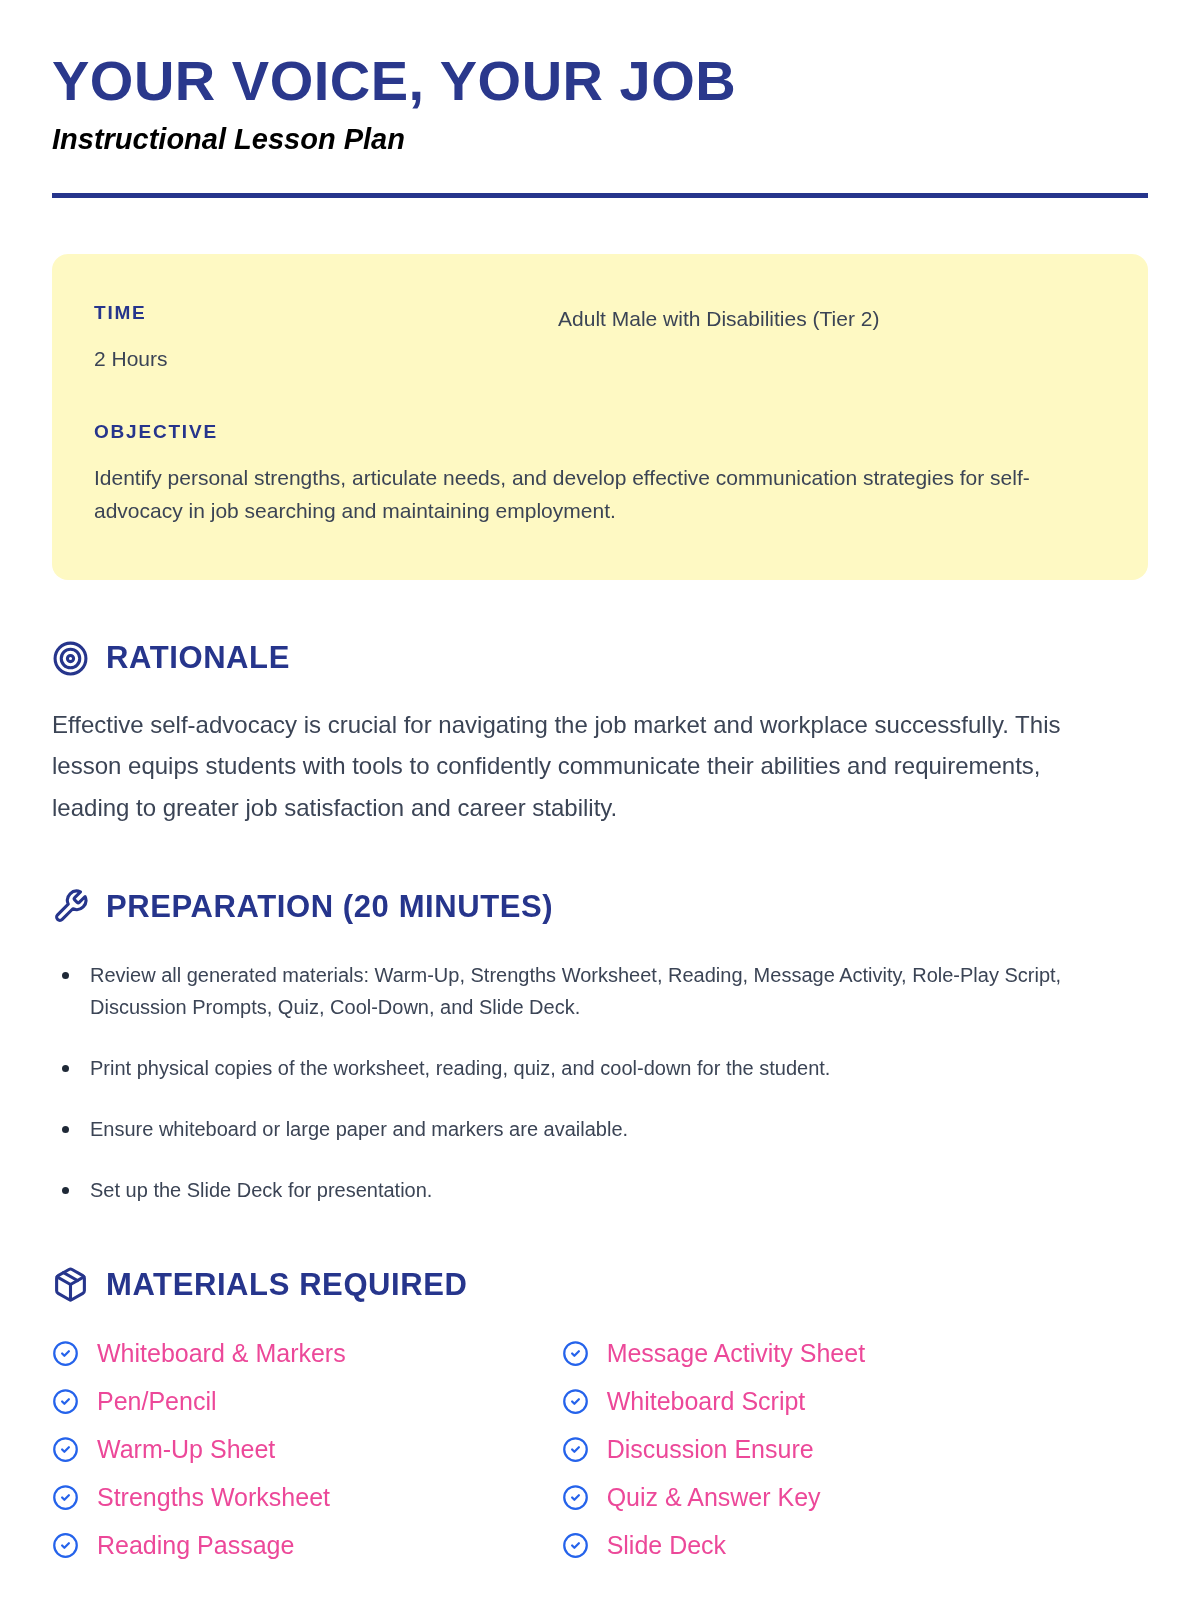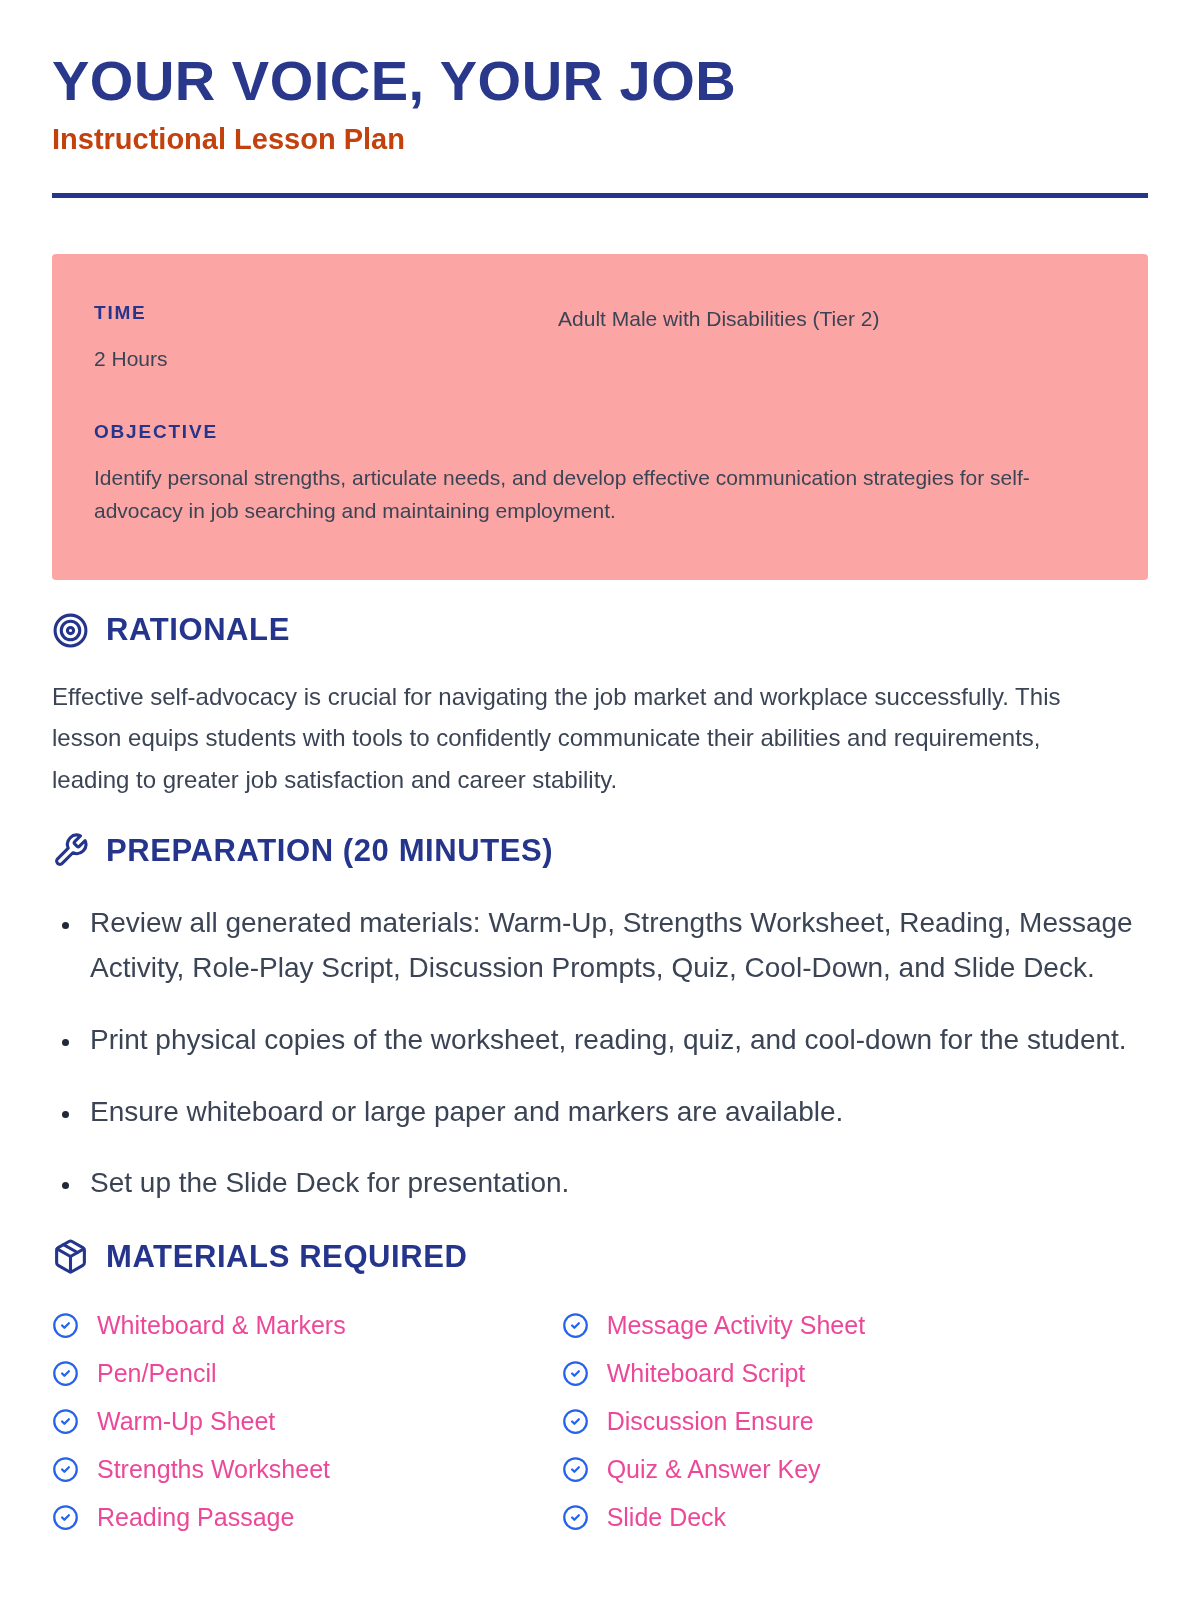--- a/index.html
+++ b/index.html
@@ -20,35 +20,36 @@
     margin: 0;
     font-size: 56px;
     font-weight: bold;
     letter-spacing: 0.5px;
     color: #2A388C;
     line-height: 1.02;
   }
   .doc-subtitle {
     margin: 14px 0 0 0;
     font-size: 29px;
+    font-style: italic;
     font-weight: bold;
-    color: #c2410c;
+    color: #000000;
   }
   .header-divider {
     border: none;
     height: 5px;
     background: #26358C;
     margin: 37px 0 0 0;
   }
 
   
   .overview-card {
     margin-top: 56px;
-    background: #fca5a5;
-    border-radius: 4px;
+    background: #fef9c3;
+    border-radius: 16px;
     padding: 48px 56px 52px 42px;
   }
   .ov-grid {
     display: grid;
     grid-template-columns: 46.5% 53.5%;
     row-gap: 46px;
   }
   .ov-field.full { grid-column: 1 / -1; }
   .ov-label {
     font-size: 19px;
@@ -57,21 +58,21 @@
     color: #26358C;
     margin-bottom: 18px;
   }
   .ov-value {
     font-size: 21px;
     color: #3B4455;
     line-height: 1.58;
   }
 
   
-  .section { margin-top: 32px; }
+  .section { margin-top: 60px; }
   .section-heading {
     display: flex;
     align-items: center;
     gap: 17px;
     margin: 0;
     font-size: 31px;
     font-weight: bold;
     letter-spacing: 0.6px;
     color: #26358C;
   }
@@ -91,21 +92,21 @@
     color: #3B4455;
     max-width: 1030px;
   }
 
   
   .prep-list {
     margin: 32px 0 0 0;
     padding: 0 0 0 30px;
   }
   .prep-list li {
-    font-size: 28px;
+    font-size: 20px;
     line-height: 1.6;
     color: #3B4455;
     margin-bottom: 27px;
     padding-left: 8px;
   }
   .prep-list li::marker { color: #1F2937; font-size: 22px; }
 
   
   .materials-grid {
     display: grid;

